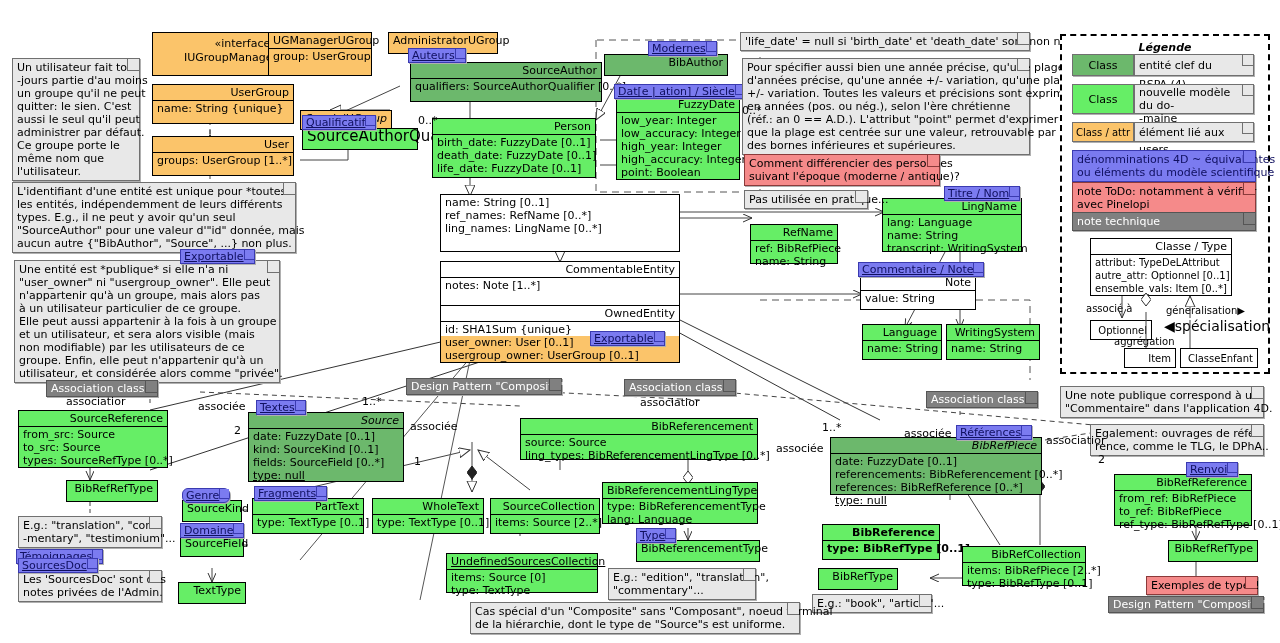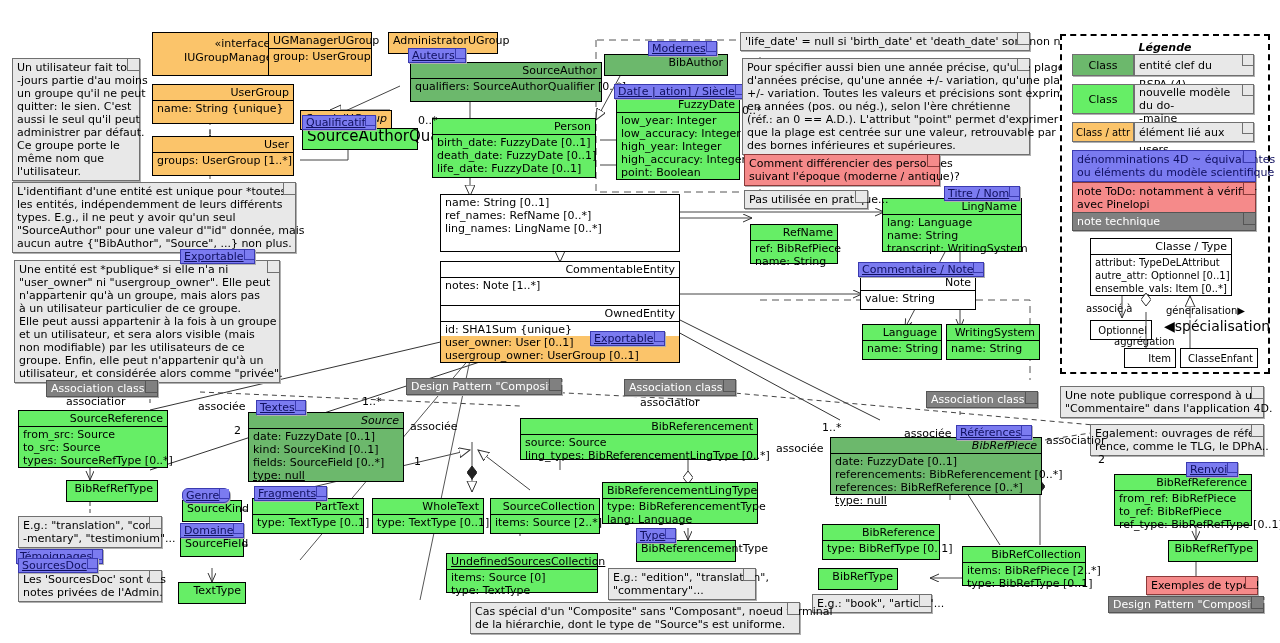--- a/index.html
+++ b/index.html
@@ -405,41 +405,41 @@
 </div>
 
 <div class="cls light" style="left:602px;top:482px;width:156px;height:42px;">
   <div class="hdr">BibReferencementLingType</div>
   <div class="body">
     <div>type: BibReferencementType</div>
     <div>lang: Language</div>
   </div>
 </div>
 
-<div class="cls light nobody" style="left:636px;top:540px;width:100px;height:22px;">
+<div class="cls light nobody" style="left:636px;top:540px;width:124px;height:22px;">
   <div class="hdr">BibReferencementType</div>
 </div>
 <div class="tab" style="left:636px;top:528px;">
   <span>Type</span><i class="fold"></i>
 </div>
 
 <div class="cls dark" style="left:830px;top:437px;width:212px;height:58px;">
   <div class="hdr ital">BibRefPiece</div>
   <div class="body">
     <div>date: FuzzyDate [0..1]</div>
     <div>referencements: BibReferencement [0..*]</div>
     <div>references: BibRefReference [0..*]</div>
     <div class="uline">type: null</div>
   </div>
 </div>
 <div class="tab" style="left:956px;top:425px;">
   <span>Références</span><i class="fold"></i>
 </div>
 
-<div class="cls light" style="left:822px;top:524px;width:118px;height:36px;">
+<div class="cls light" style="left:822px;top:524px;width:118px;height:36px;font-weight:bold;">
   <div class="hdr">BibReference</div>
   <div class="body">
         <div>type: BibRefType [0..1]</div>
       </div>
 </div>
 
 <div class="cls light nobody" style="left:818px;top:568px;width:80px;height:22px;">
   <div class="hdr">BibRefType</div>
 </div>
 

